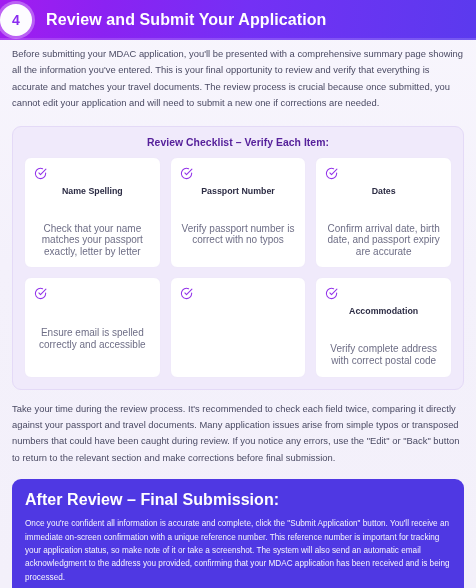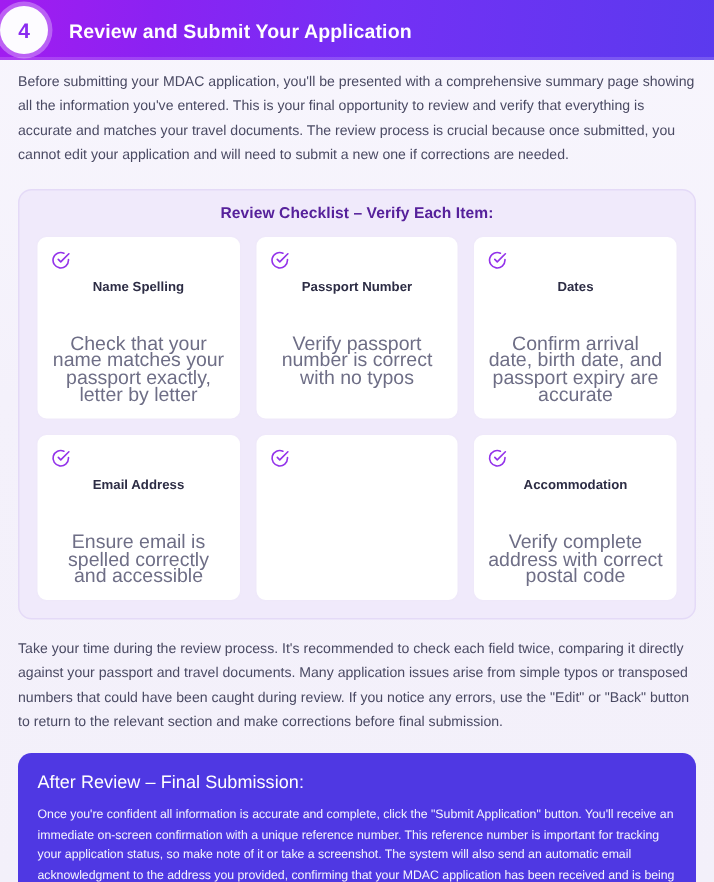--- a/index.html
+++ b/index.html
@@ -52,21 +52,21 @@
     flex: 0 0 auto;
   }
   .step-badge span {
     color: #8a2bf0;
     font-size: 14px;
     font-weight: bold;
     line-height: 1;
   }
   .header-title {
     color: #ffffff;
-    font-size: 13px;
+    font-size: 16px;
     font-weight: bold;
     letter-spacing: 0.1px;
     line-height: 1;
   }
 
   
   .body {
     flex: 1 1 auto;
     padding: 0 12px;
     display: flex;
@@ -120,37 +120,37 @@
   }
   .card-title {
     color: #2c2c44;
     font-size: 8.8px;
     font-weight: bold;
     margin-bottom: 4px;
     letter-spacing: 0.02px;
   }
   .card-desc {
     color: #6e6e86;
-    font-size: 13px;
+    font-size: 10px;
     line-height: 11.6px;
     margin-top: 27px;
   }
 
   
   .callout {
     margin-top: 13px;
     margin-bottom: 14px;
     background: #4f38e3;
     border-radius: 9px;
     padding: 12px 13px 14px 13px;
   }
   .callout-title {
     color: #ffffff;
-    font-size: 12px;
-    font-weight: normal;
+    font-size: 16px;
+    font-weight: bold;
     margin-bottom: 8px;
     letter-spacing: 0.05px;
   }
   .callout-para {
     color: #ffffff;
     font-size: 8.2px;
     line-height: 13.4px;
     opacity: 0.95;
   }
 </style>
@@ -199,21 +199,20 @@
           </svg>
           <div class="card-title">Dates</div>
           <div class="card-desc">Confirm arrival date, birth date, and passport expiry are accurate</div>
         </div>
 
         <div class="card">
           <svg class="card-icon" viewBox="0 0 24 24" fill="none" stroke="#9333ea" stroke-width="2" stroke-linecap="round" stroke-linejoin="round">
             <path d="M21.5 11.1V12a9.5 9.5 0 1 1-5.6-8.7"></path>
               <path d="M22 4 12 14.01l-3-3"></path>
           </svg>
-          <div class="card-title">Email Address</div>
           <div class="card-desc">Ensure email is spelled correctly and accessible</div>
         </div>
 
         <div class="card">
           <svg class="card-icon" viewBox="0 0 24 24" fill="none" stroke="#9333ea" stroke-width="2" stroke-linecap="round" stroke-linejoin="round">
             <path d="M21.5 11.1V12a9.5 9.5 0 1 1-5.6-8.7"></path>
               <path d="M22 4 12 14.01l-3-3"></path>
           </svg>
         </div>
 

